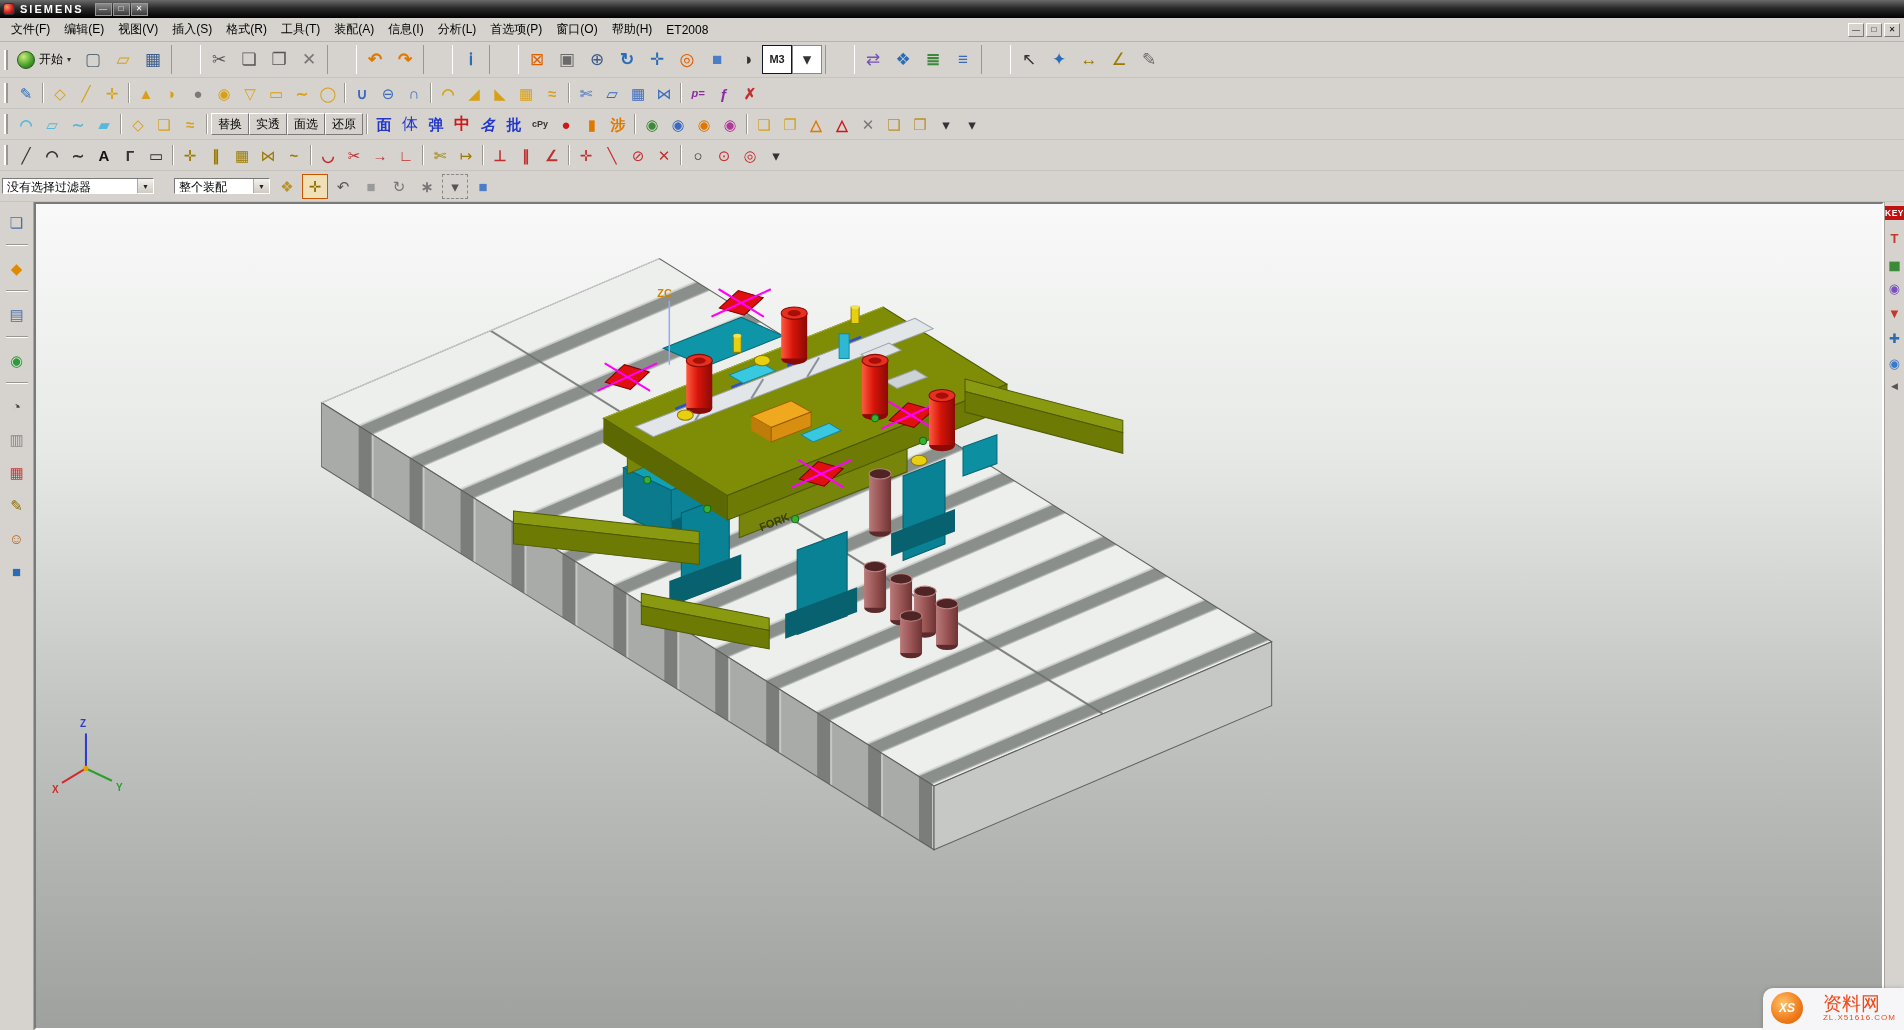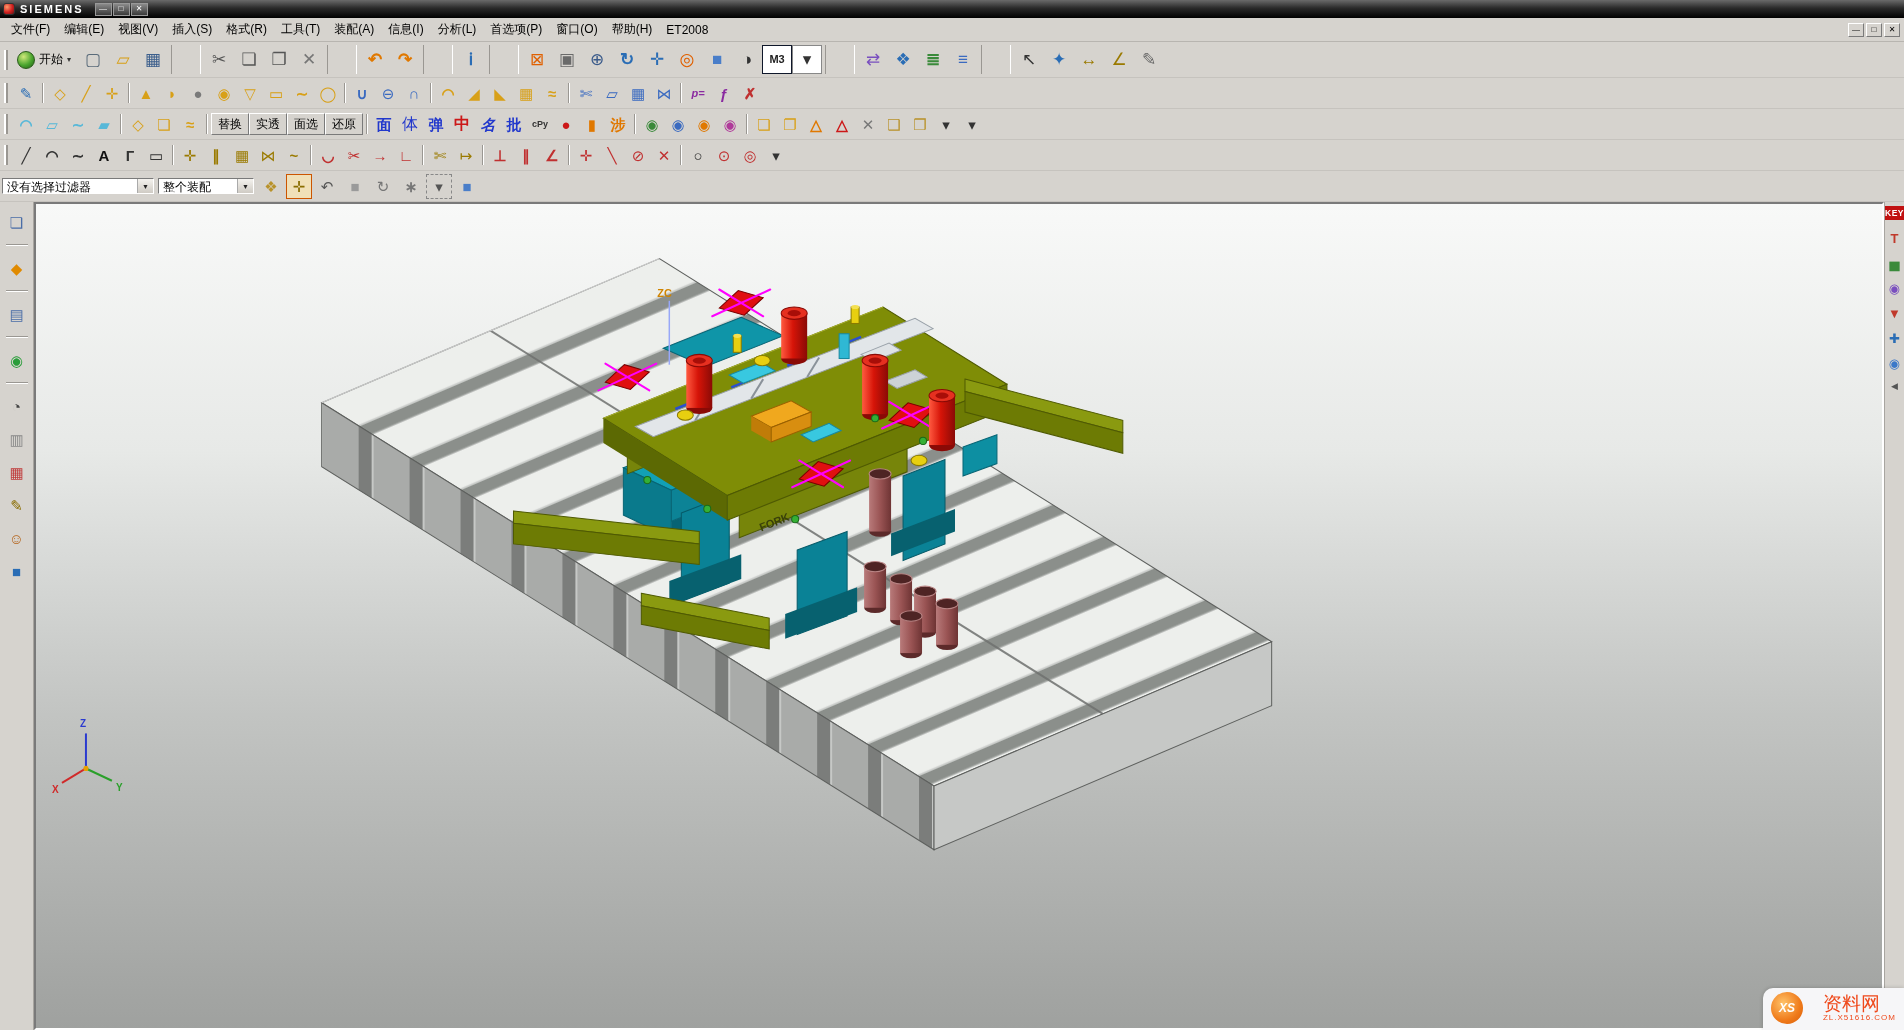--- a/index.html
+++ b/index.html
@@ -45,21 +45,21 @@
 
   
   .selbar { height:31px; flex:0 0 31px; display:flex; align-items:center; gap:4px; background:#d6d3ce;
     border-bottom:1px solid #c6c3be; padding:0 2px; }
   .combo { height:16px; background:#fff; border:1px solid; border-color:#7a7a7a #fff #fff #7a7a7a;
     display:flex; align-items:flex-start; font-size:12px; padding-left:4px; }
   .combo .val { flex:1; white-space:nowrap; overflow:hidden; }
   .combo .dd { width:16px; height:100%; display:flex; align-items:center; justify-content:center; font-size:7px;
     background:linear-gradient(#f4f2ee,#cfcbc4); border-left:1px solid #aaa; color:#222; }
   #filter-combo { width:152px; }
-  #scope-combo { width:96px; }
+  #scope-combo { width:96px;margin-left:16px; }
 
   
   .promptbar { height:26px; flex:0 0 26px; display:flex; align-items:center; background:#d6d3ce;
     border-bottom:1px solid #9a9792; font-size:12px; padding-left:4px; }
   .hscroll { margin-left:auto; margin-right:10px; display:flex; align-items:center; }
   .hs-btn { width:15px; height:15px; display:flex; align-items:center; justify-content:center; font-size:7px;
     background:#d6d3ce; border:1px solid; border-color:#fff #7a7a7a #7a7a7a #fff; }
   .hs-track { width:96px; height:15px; background:#efefef; border:1px solid #aaa; position:relative; }
   .hs-thumb { position:absolute; left:2px; top:1px; width:52px; height:11px; background:#5a5a5a; border:1px solid #333; }
 

